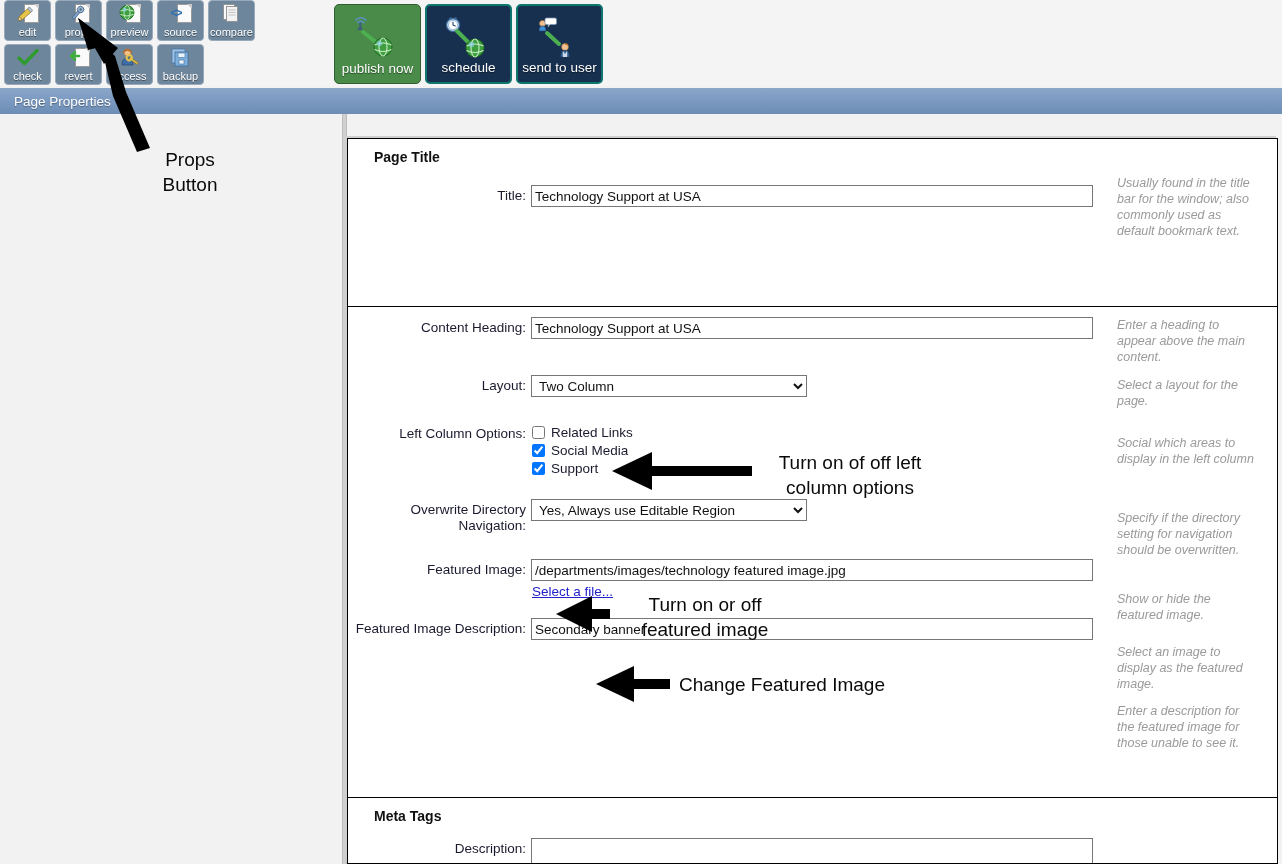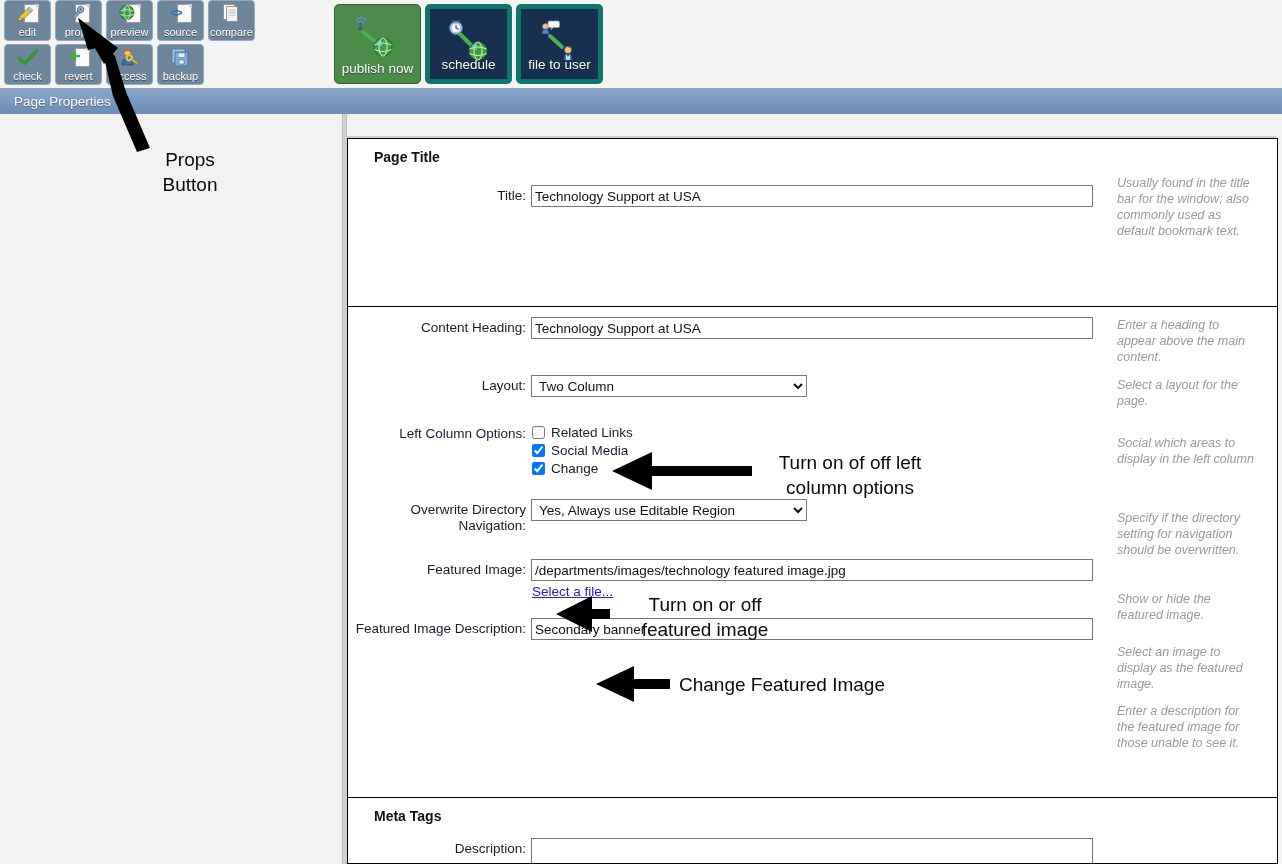--- a/index.html
+++ b/index.html
@@ -49,21 +49,21 @@
   }
 
   .pub-group { position: absolute; left: 334px; top: 4px; display: flex; gap: 4px; }
   .pub-btn {
     width: 87px; height: 80px; border-radius: 5px;
     display: flex; flex-direction: column; align-items: center;
     justify-content: flex-end; padding-bottom: 7px;
     cursor: pointer; position: relative;
   }
   .pub-btn.green { background: #4a8b4a; border: 1px solid #2f5f2f; }
-  .pub-btn.navy  { background: #17304f; border: 5px solid #0f766e; }
+  .pub-btn.navy  { background: #17304f; border: 2px solid #0f766e; }
   .pub-btn .plabel {
     color: #ffffff; font-size: 13.5px; white-space: nowrap;
     text-shadow: 0 1px 1px rgba(0,0,0,.5);
   }
   .pub-icon { position: absolute; top: 8px; left: 0; right: 0; height: 46px; }
 
   
   .pp-bar {
     position: absolute; left: 0; top: 88px; width: 1282px; height: 26px;
     background: linear-gradient(to bottom, #8ba7c9 0%, #7b9ac1 48%, #6e8db6 100%);
@@ -326,21 +326,21 @@
               <path d="M1 14 Q1 9 4.5 9 Q8 9 8 14 Z" fill="#3f8fd4" stroke="#24456b" stroke-width="0.6"></path>
               <path d="M8.5 1 L17 1 Q18.5 1 18.5 2.5 L18.5 6 Q18.5 7.5 17 7.5 L12 7.5 L10 10 L10.3 7.5 L8.5 7.5 Q7 7.5 7 6 L7 2.5 Q7 1 8.5 1 Z" fill="#ffffff" stroke="#7f9ab5" stroke-width="0.7"></path>
               <line x1="9" y1="16" x2="21" y2="27" stroke="#4caf50" stroke-width="4" stroke-linecap="round"></line>
               <circle cx="27" cy="30" r="3.4" fill="#f0c090" stroke="#a8733c" stroke-width="0.6"></circle>
               <path d="M27 26.8 Q30.6 25.8 30.4 29 Q29 27.6 27 27.6 Z" fill="#b5651d"></path>
               <path d="M22.5 40 Q22.5 33.5 27 33.5 Q31.5 33.5 31.5 40 Z" fill="#2f5f96" stroke="#1b3a5e" stroke-width="0.6"></path>
               <path d="M24.8 33.8 L27 37 L29.2 33.8 L29.2 40 L24.8 40 Z" fill="#e8eef5" opacity="0.85"></path>
             </g>
           </svg>
         </div>
-        <div class="plabel">file to user</div>
+        <div class="plabel">send to user</div>
       </div>
     </div>
   </div>
 
   <div class="pp-bar">
     <span class="pp-text">Page Properties</span>
   </div>
 
   <div class="leftpane"></div>
   <div class="splitter"></div>
@@ -389,21 +389,21 @@
               <div class="cbline">
                 <input type="checkbox" style="">
                 <label>Related Links</label>
               </div>
               <div class="cbline">
                 <input type="checkbox" checked="" style="">
                 <label>Social Media</label>
               </div>
               <div class="cbline">
                 <input type="checkbox" checked="" style="">
-                <label>Change</label>
+                <label>Support</label>
               </div>
             </div>
           </div>
           <div class="help" style="top:128px;">Social which areas to display in the left column</div>
 
           <div class="frow" style="margin-top:22px;">
             <div class="flabel">Overwrite Directory Navigation:</div>
             <div class="fctl">
               <select class="sel">
                 <option>Yes, Always use Editable Region</option>

